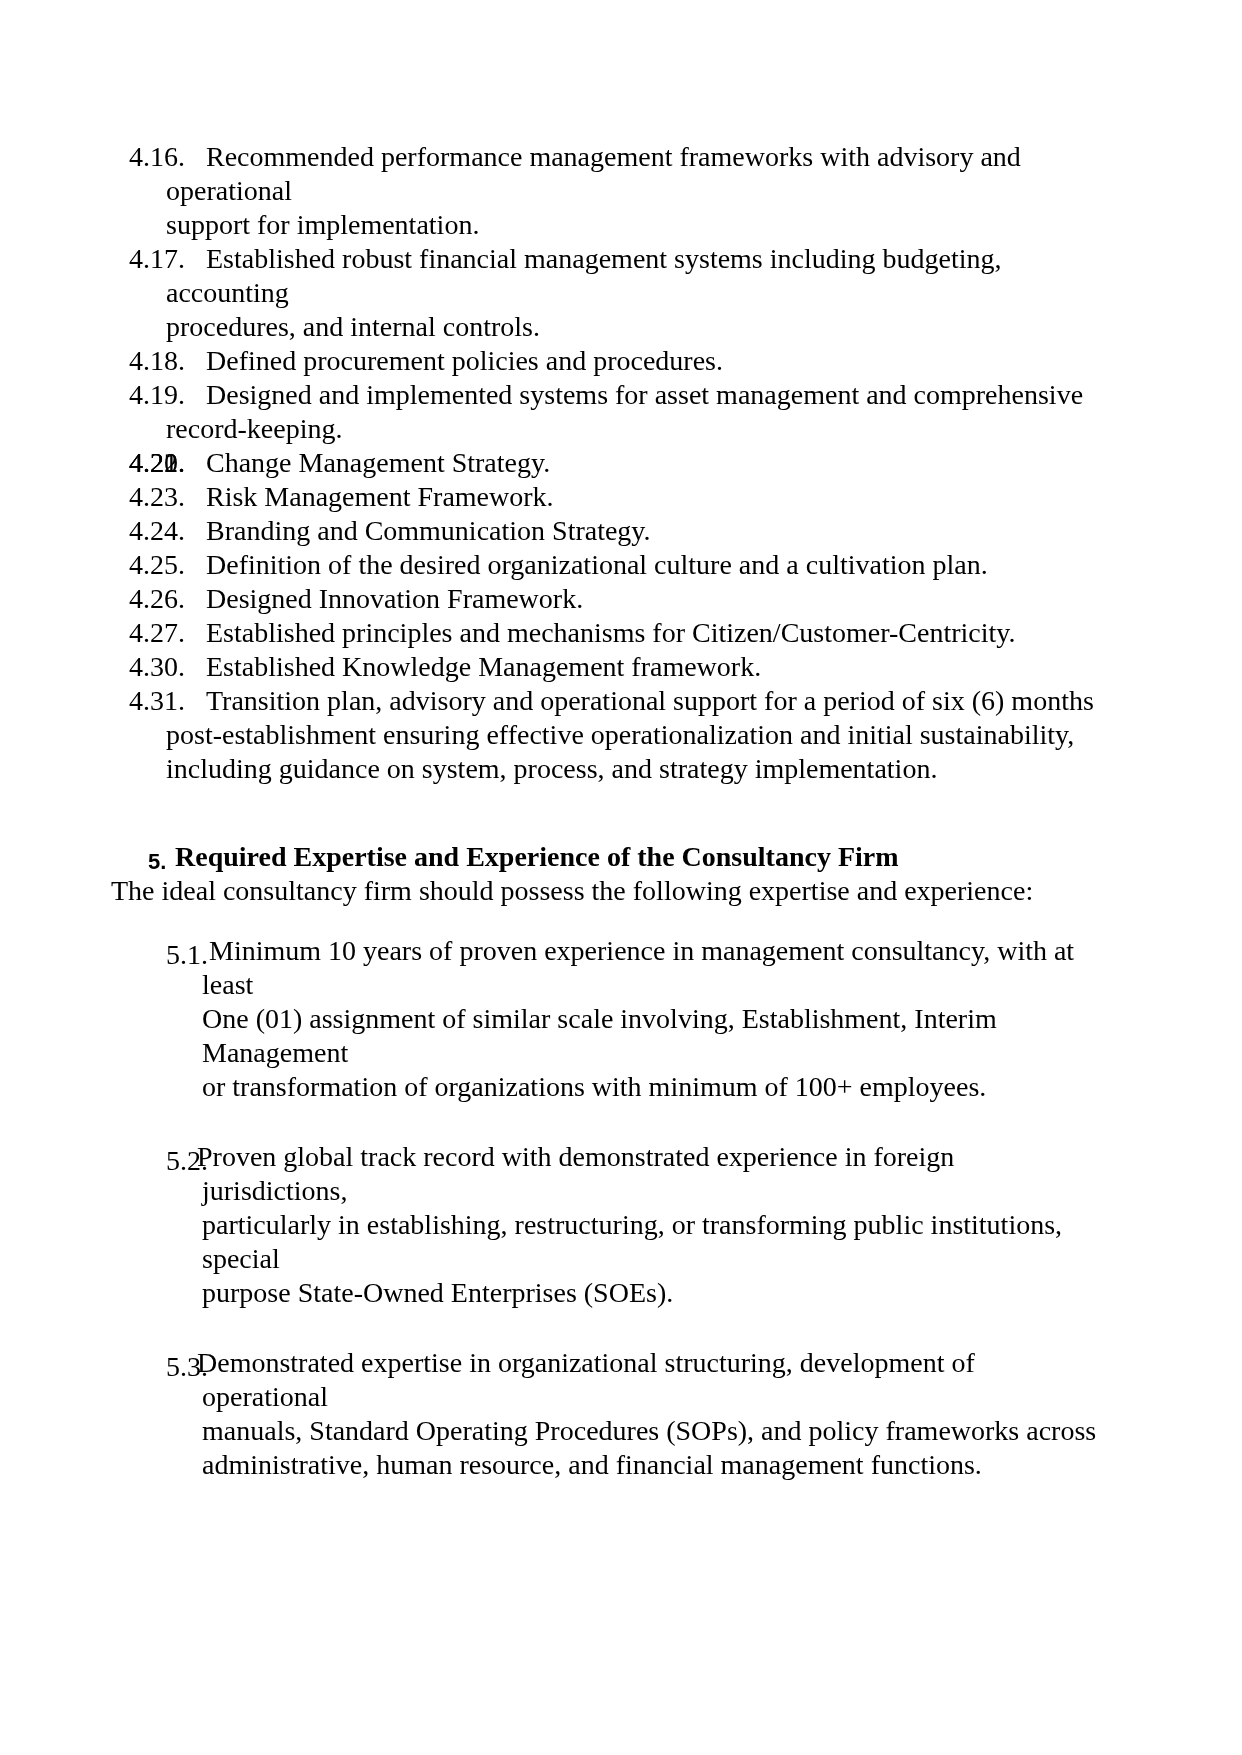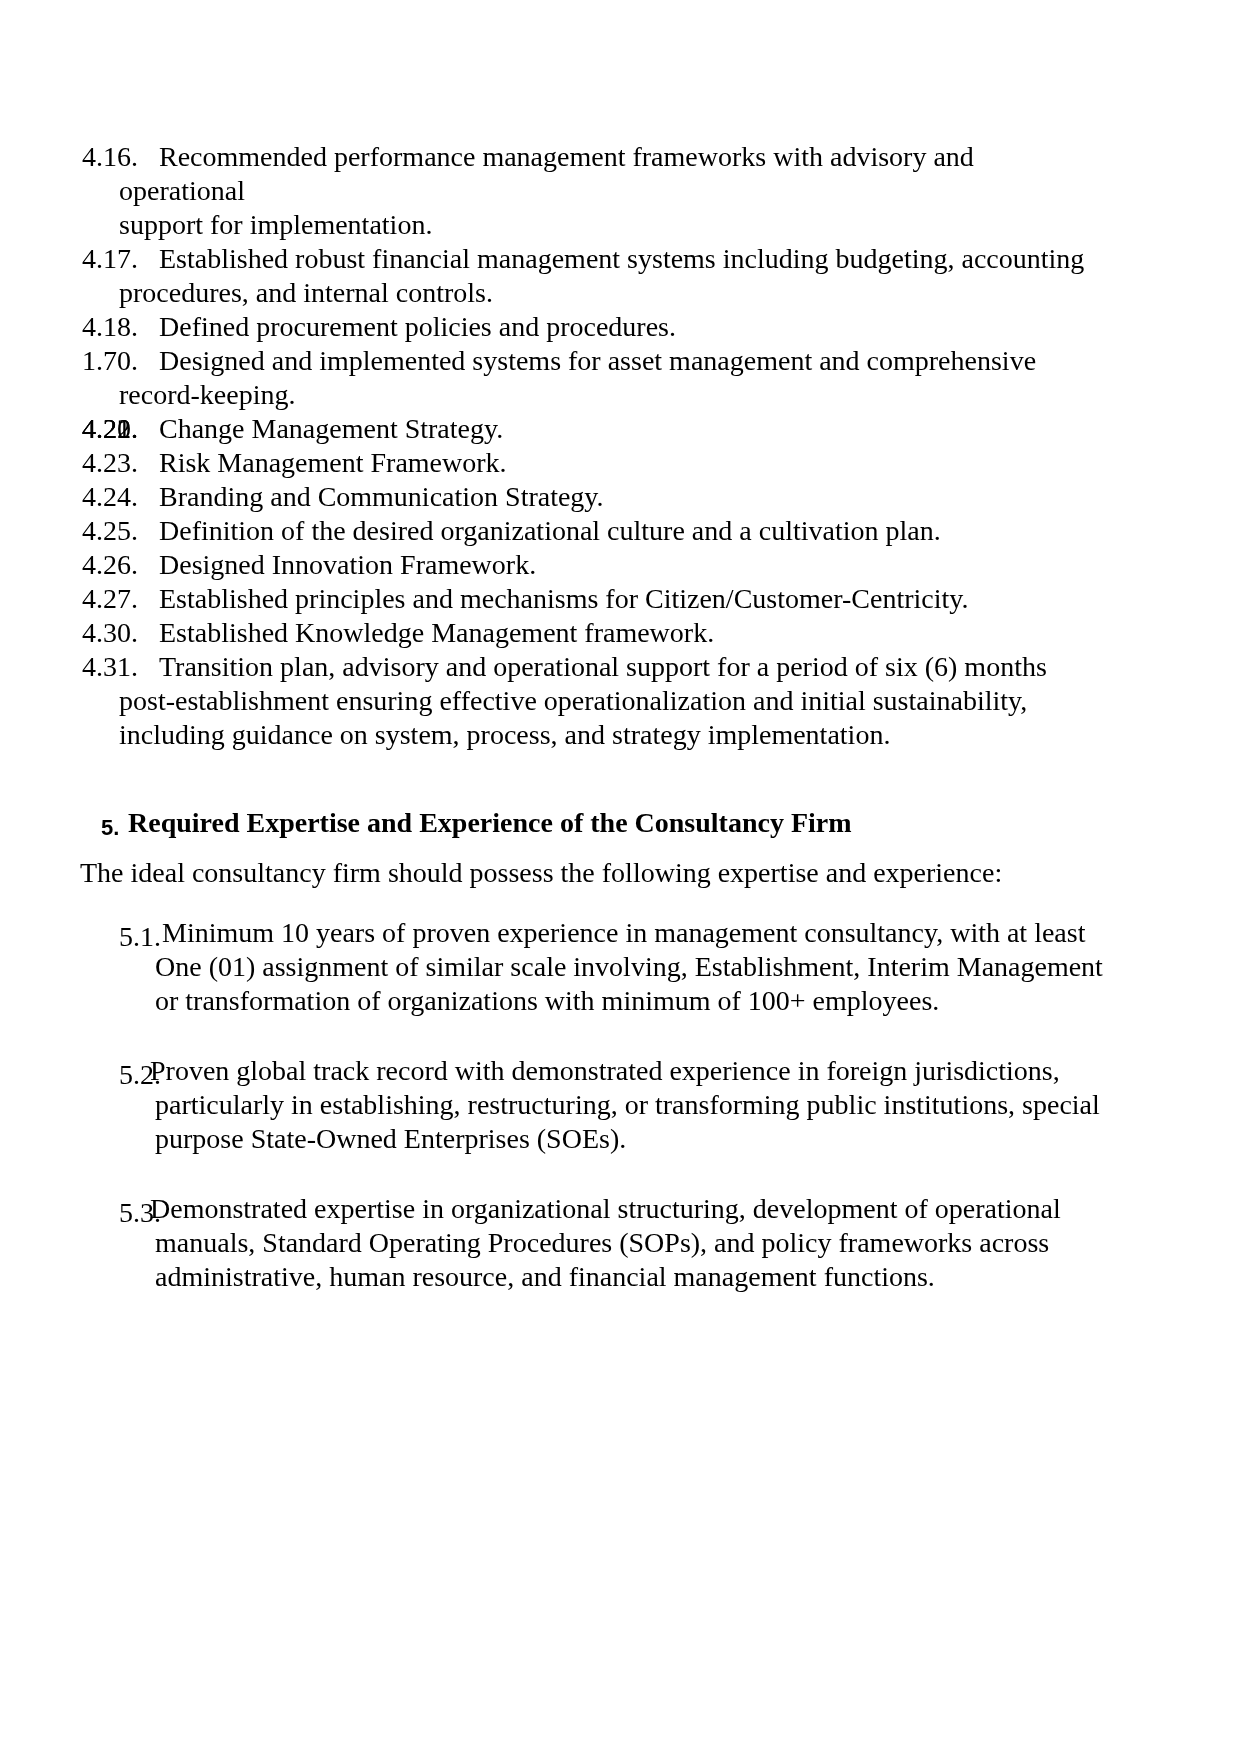--- a/index.html
+++ b/index.html
@@ -10,21 +10,21 @@
   .page {
     position: relative;
     width: 1242px;
     min-height: 1755px;
     background: #ffffff;
     color: #000000;
     font-family: "Liberation Serif", serif;
     font-size: 28px;
     line-height: 34px;
     box-sizing: border-box;
-    padding: 140px 137px 0 64px;
+    padding: 140px 137px 0 111px;
   }
   
   .item4 {
     position: relative;
     padding-left: 55px;
     text-indent: 40px;
   }
   .item4 .num {
     position: absolute;
     left: 18px;
@@ -47,21 +47,21 @@
     top: 5px;
     font-family: "Liberation Sans", sans-serif;
     font-size: 22px;
     font-weight: 600;
     text-indent: 0;
   }
   .heading .htitle {
     font-weight: bold;
   }
   .intro {
-    margin: 16px;
+    margin: 0;
   }
   
   .item5 {
     position: relative;
     padding-left: 91px;
     margin-top: 36px;
   }
   .item5 .num {
     position: absolute;
     left: 55px;
@@ -86,21 +86,21 @@
 support for implementation.</span>
   </div>
   <div class="item4">
     <span class="num">4.17.</span><span class="txt">Established robust financial management systems including budgeting, accounting
 procedures, and internal controls.</span>
   </div>
   <div class="item4">
     <span class="num">4.18.</span><span class="txt">Defined procurement policies and procedures.</span>
   </div>
   <div class="item4">
-    <span class="num">1.70.</span><span class="txt">Designed and implemented systems for asset management and comprehensive
+    <span class="num">4.19.</span><span class="txt">Designed and implemented systems for asset management and comprehensive
 record-keeping.</span>
   </div>
   <div class="item4">
     <span class="num">4.20.</span>
   </div>
   <div class="item4">
     <span class="num">4.21.</span>
   </div>
   <div class="item4">
     <span class="num">4.22.</span><span class="txt">Change Management Strategy.</span>

